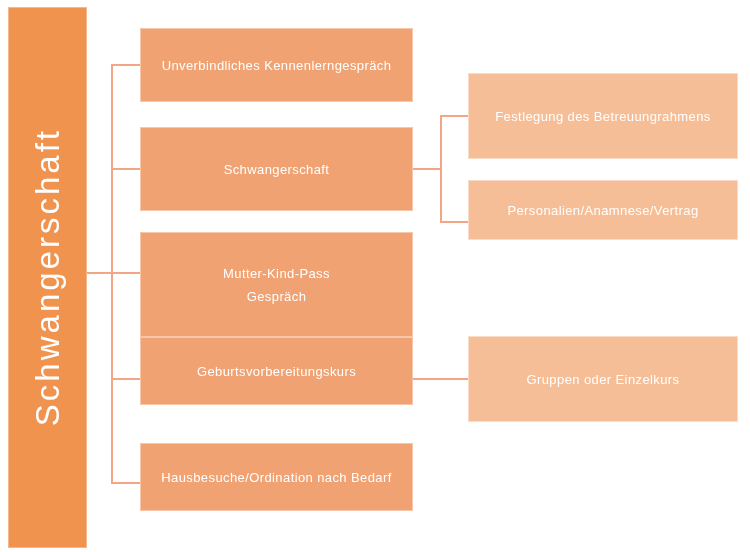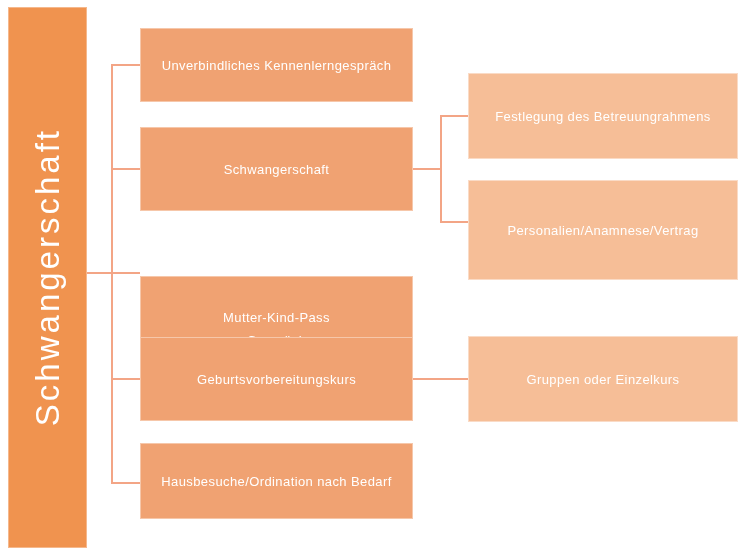--- a/index.html
+++ b/index.html
@@ -45,36 +45,36 @@
     border:1px solid rgba(255,255,255,0.4);
     display:flex;flex-direction:column;align-items:center;justify-content:center;
     text-align:center;
     color:var(--txt);
     font-size:13px;
     letter-spacing:0.4px;
     line-height:23px;
   }
   .pbox-1{top:28px;height:74px;}
   .pbox-2{top:127px;height:84px;}
-  .pbox-3{top:232px;height:105px;margin-top:44px;}
-  .pbox-4{top:337px;height:84px;}
-  .pbox-5{top:443px;height:76px;}
+  .pbox-3{top:232px;height:105px;}
+  .pbox-4{top:337px;height:68px;}
+  .pbox-5{top:443px;height:68px;}
   
   .sbox{
     position:absolute;left:468px;width:270px;
     background:var(--sbox);
     border:1px solid rgba(255,255,255,0.45);
     display:flex;align-items:center;justify-content:center;
     text-align:center;
     color:var(--txt);
     font-size:13px;
     letter-spacing:0.4px;
   }
   .sbox-1{top:73px;height:86px;}
-  .sbox-2{top:180px;height:100px;}
+  .sbox-2{top:180px;height:60px;}
   .sbox-3{top:336px;height:86px;}
   .lbl{display:block;}
 </style>
 </head>
 <body>
 
 <div class="canvas">
 
   <div class="bar">
     <span class="bar-label">Schwangerschaft</span>

